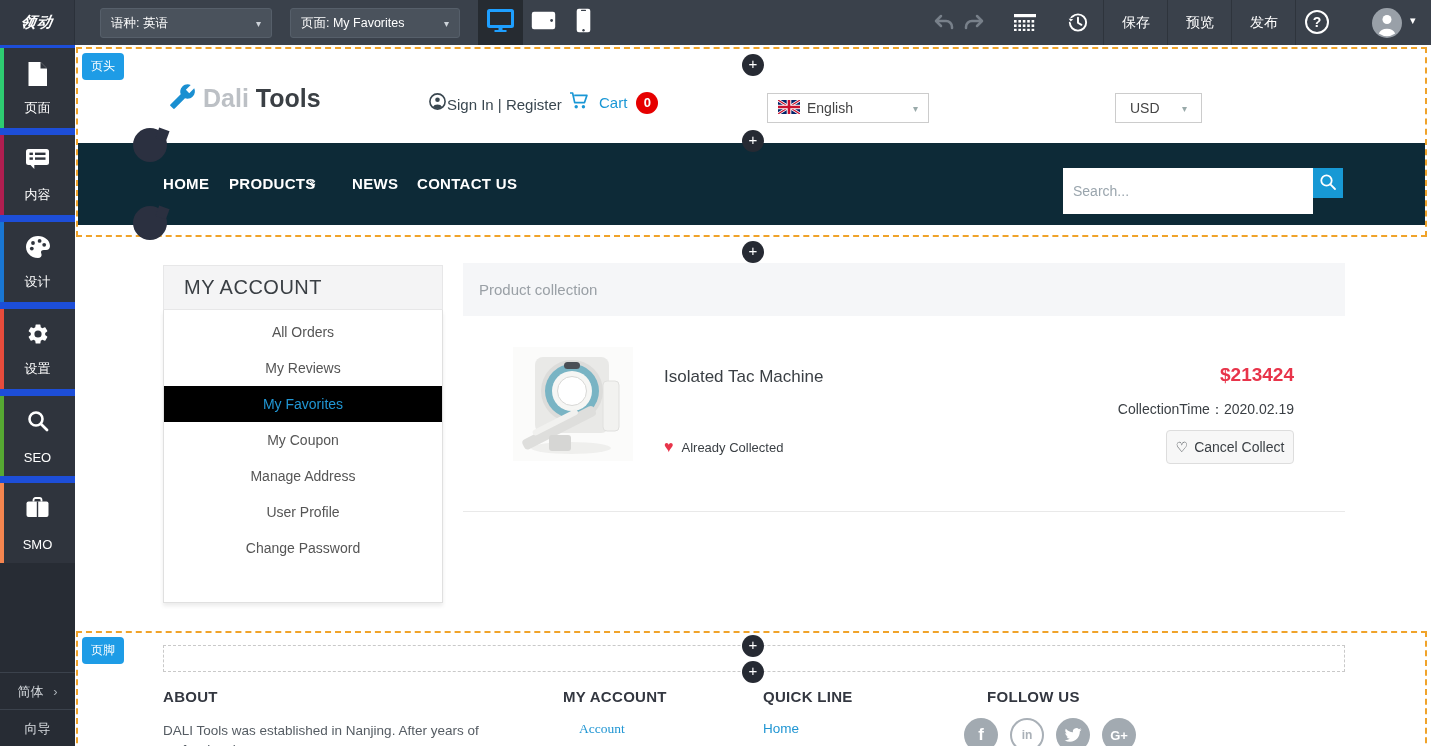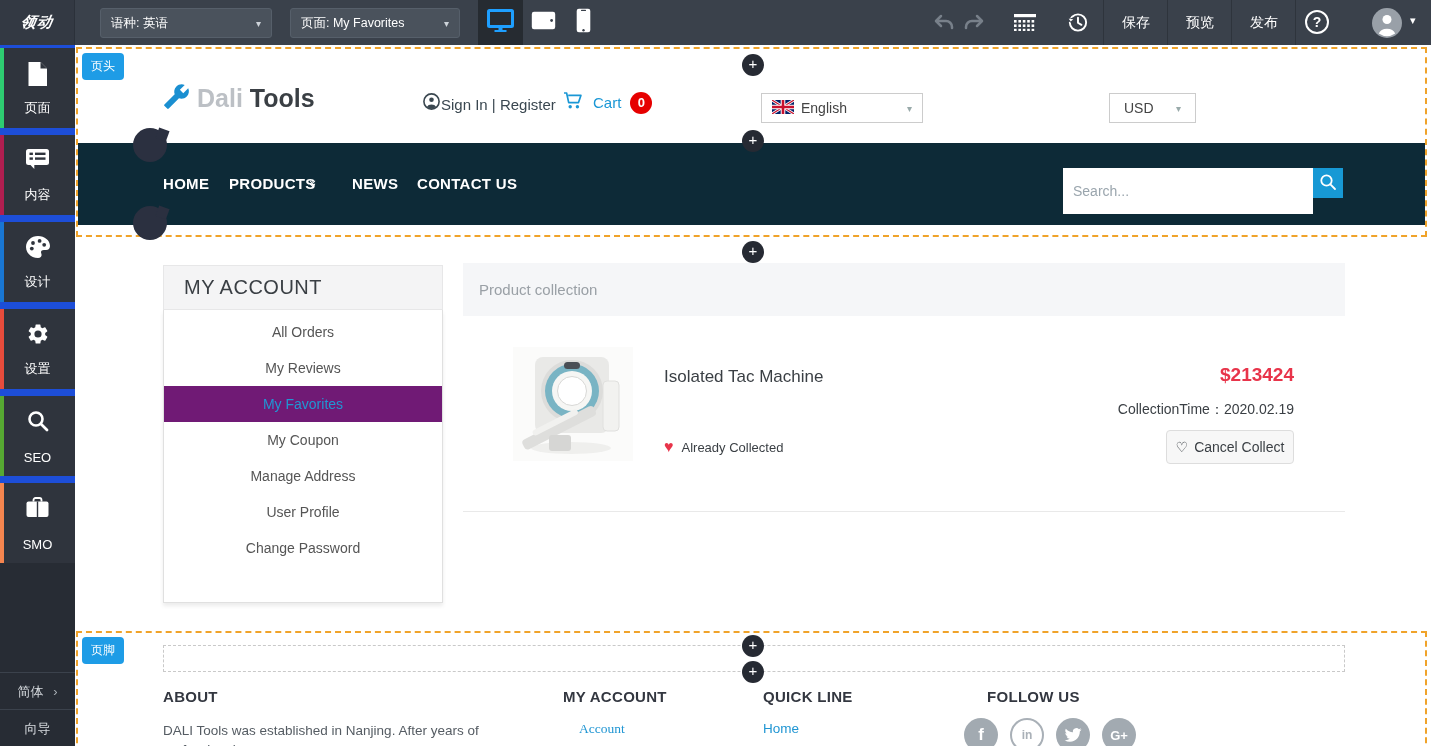--- a/index.html
+++ b/index.html
@@ -42,21 +42,21 @@
   .sel-box { position:absolute; border:2px dashed #f0a32a; }
   .tag { position:absolute; left:4px; top:4px; background:#1e9ce6; color:#fff; font-size:12px;
          padding:5px 9px; border-radius:4px; z-index:8; cursor:pointer; }
   .plus { position:absolute; width:22px; height:22px; border-radius:50%; background:#262a33; color:#fff;
           text-align:center; line-height:20px; font-size:15px; z-index:9; cursor:pointer; }
   .handle { position:absolute; width:34px; height:34px; border-radius:50%; background:#2b3040; z-index:7; cursor:grab; }
   .handle::after { content:""; position:absolute; right:-1px; top:1px; width:11px; height:11px;
                    background:#2b3040; transform:rotate(20deg); }
 
   
-  .site-header { position:absolute; left:0; top:0; width:1347px; height:94px; }
+  .site-header { position:absolute; left:6px; top:0; width:1347px; height:94px; }
   .site-logo { position:absolute; left:85px; top:34px; display:flex; align-items:center; gap:7px; cursor:pointer; }
   .site-logo .w1 { font-size:25px; font-weight:bold; color:#bcc0c5; }
   .site-logo .w2 { font-size:25px; font-weight:bold; color:#3a3f44; }
   .signin { position:absolute; left:345px; top:44px; display:flex; align-items:flex-end; gap:1px;
             color:#3a4750; font-size:15px; cursor:pointer; }
   .cartbox { position:absolute; left:485px; top:42px; display:flex; align-items:center; gap:9px; cursor:pointer; }
   .cartbox .cl { color:#1a97d5; font-size:15px; }
   .badge { width:22px; height:22px; border-radius:50%; background:#e60000; color:#fff; font-size:13px;
            font-weight:bold; text-align:center; line-height:22px; }
   .lang-box { position:absolute; left:683px; top:44px; width:162px; height:30px; border:1px solid #ccc; background:#fff;
@@ -77,21 +77,21 @@
   .nav-search .sbtn { width:30px; height:30px; background:#1799d5; border:none; display:flex;
                       align-items:center; justify-content:center; cursor:pointer; }
 
   
   .account-panel { position:absolute; left:88px; top:220px; width:280px; z-index:3; }
   .ap-head { height:45px; background:#f4f4f5; border:1px solid #e7e7e8; line-height:43px; padding-left:20px;
              font-size:20px; color:#3a3f44; letter-spacing:.5px; }
   .ap-list { background:#fff; border:1px solid #e0e0e0; border-top:none; height:293px; padding-top:4px;
              box-shadow:0 3px 4px rgba(0,0,0,.08); }
   .ap-item { height:36px; line-height:36px; text-align:center; font-size:14px; color:#555; cursor:pointer; }
-  .ap-item.active { background:#701a75; color:#2196d3; }
+  .ap-item.active { background:#000000; color:#2196d3; }
 
   
   .collection-panel { position:absolute; left:388px; top:218px; width:882px; z-index:2; }
   .cp-band { height:53px; background:#f5f6f8; display:flex; align-items:center; padding-left:16px;
              font-size:15px; color:#9aa0a6; }
   .cp-row { position:relative; height:196px; border-bottom:1px solid #e9e9e9; }
   .cp-img { position:absolute; left:50px; top:31px; width:120px; height:114px; cursor:pointer; }
   .cp-name { position:absolute; left:201px; top:51px; font-size:17px; color:#3a3f44; cursor:pointer; }
   .cp-collected { position:absolute; left:201px; top:122px; display:flex; align-items:center; gap:8px;
                   font-size:13px; color:#3a3f44; }

